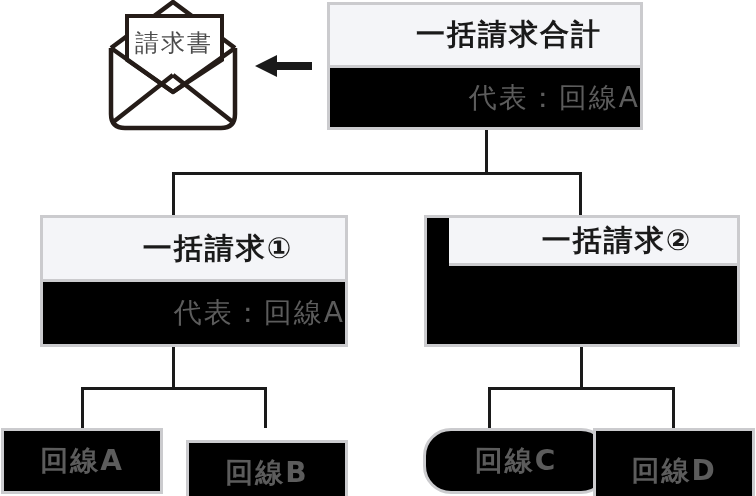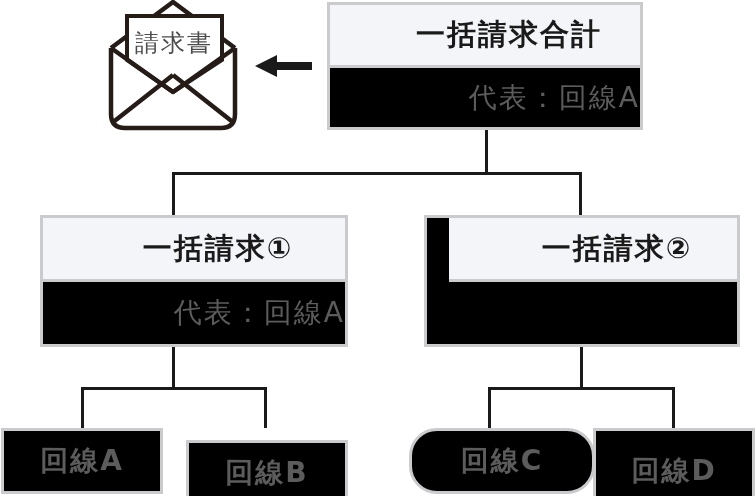--- a/index.html
+++ b/index.html
@@ -99,31 +99,31 @@
   <div class="node" style="left:20px;top:215px;width:308px;height:132px;margin-left:20px;">
     <div class="node-header" style="height:64px;">
       <span>一括請求①</span>
     </div>
     <div class="node-body">
       <span>代表：回線A</span>
     </div>
   </div>
 
   <div class="node" style="left:424px;top:215px;width:316px;height:132px;">
-    <div class="node-header" style="height:64px;margin-left:22px;">
+    <div class="node-header" style="height:48px;margin-left:22px;">
       <span>一括請求②</span>
     </div>
   </div>
 
   <div class="leaf" style="left:1px;top:428px;width:162px;height:66px;">
     <span>回線A</span>
   </div>
   <div class="leaf" style="left:186px;top:428px;width:162px;height:66px;margin-top:12px;">
     <span>回線B</span>
   </div>
-  <div class="leaf" style="left:409px;top:428px;width:186px;height:66px;border-radius:28px;">
+  <div class="leaf" style="left:423px;top:428px;width:186px;height:66px;border-radius:28px;">
     <span>回線C</span>
   </div>
   <div class="leaf" style="left:593px;top:428px;width:162px;height:85px;">
     <span>回線D</span>
   </div>
 
 </div>
 
 </body></html>

